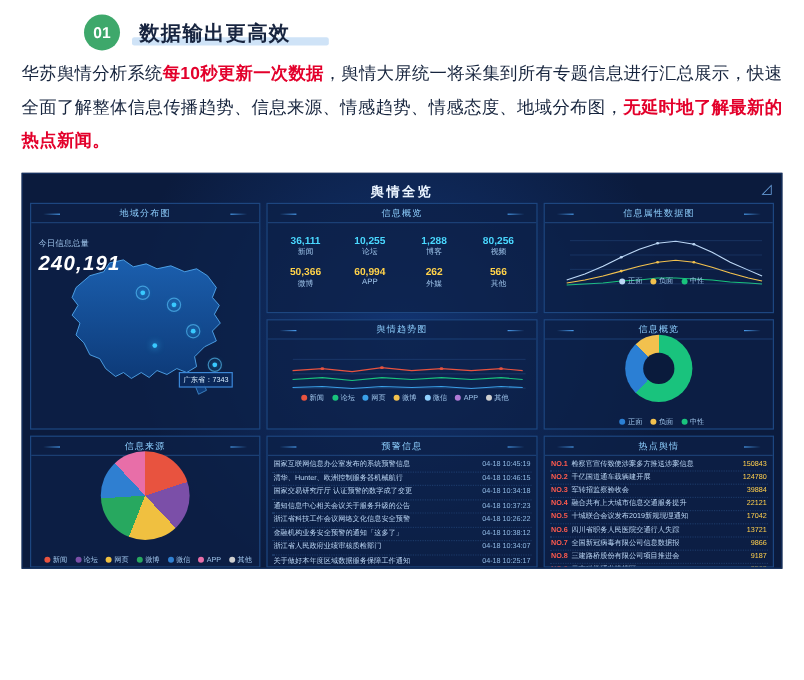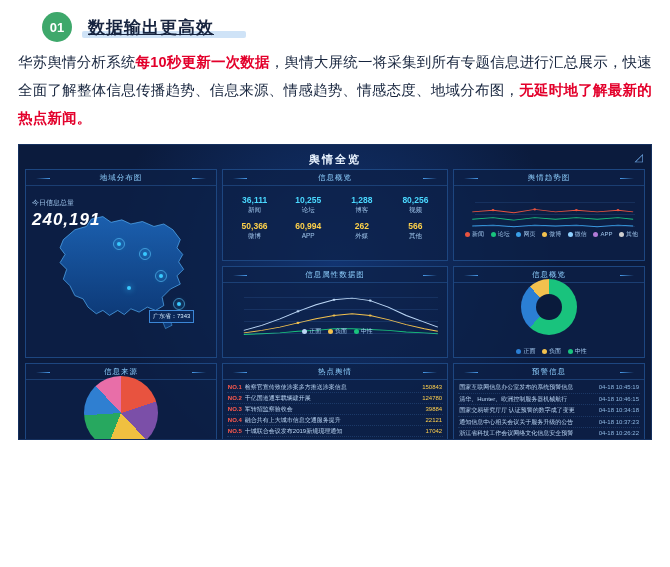--- a/index.html
+++ b/index.html
@@ -13,46 +13,45 @@
   }
   .page { width:670px; height:567px; position:relative; padding:0 14px; }
 
   
   .heading { display:flex; align-items:center; height:46px; padding-top:8px; }
   .num-badge {
     width:30px; height:30px; border-radius:50%;
     background:#3ea86b; color:#fff;
     font-size:13px; font-weight:bold;
     display:flex; align-items:center; justify-content:center;
-    flex:0 0 auto; margin-left:28px;
+    flex:0 0 auto; margin-left:56px;
   }
   .head-title-wrap { position:relative; margin-left:10px; }
   .head-title {
     font-size:17px; font-weight:bold; color:#17243f;
     letter-spacing:1px; position:relative; z-index:2;
     padding:0 6px;
-    text-decoration:underline;
   }
   .head-underline {
     position:absolute; left:0; right:-26px; bottom:1px; height:7px;
     background:#cfe3f7; z-index:1; border-radius:2px;
   }
 
   
   .para {
     font-size:14.5px; line-height:28px; color:#16243d;
     letter-spacing:0.2px; text-align:justify;
     padding:0 4px;
   }
   .para.top { margin-top:2px; }
   .hl { color:#e3002b; font-weight:bold; }
 
   
   .dash {
-    margin:12px 4px 0 4px; height:296px;
+    margin:12px 4px 0 4px; height:330px;
     background:#0b1b3d;
     background-image:
       radial-gradient(circle at 50% 40%, rgba(20,60,130,.75) 0%, rgba(7,17,42,0) 62%);
     border:1px solid #15305e;
     position:relative; overflow:hidden;
     color:#cfe4ff;
   }
   .dash-title {
     text-align:center; font-size:11px; letter-spacing:2px;
     color:#eaf4ff; padding-top:7px; font-weight:bold;
@@ -253,51 +252,20 @@
             <div class="dot" style="left:86px;top:52px;"></div>
             <div class="ring" style="left:82px;top:48px;"></div>
             <div class="dot" style="left:112px;top:62px;"></div>
             <div class="ring" style="left:108px;top:58px;"></div>
             <div class="dot" style="left:128px;top:84px;"></div>
             <div class="ring" style="left:124px;top:80px;"></div>
             <div class="dot" style="left:96px;top:96px;"></div>
             <div class="dot" style="left:146px;top:112px;"></div>
             <div class="ring" style="left:142px;top:108px;"></div>
             <div class="maptip" style="left:118px;top:120px;">广东省：7343</div>
-          </div>
-        </div>
-      </div>
-
-      <div class="panel left-2">
-        <div class="panel-hd">舆情趋势图</div>
-        <div class="panel-body" style="height:calc(100% - 16px);">
-          <div class="chartbox">
-            <div class="gridline" style="top:10px;"></div>
-            <div class="gridline" style="top:22px;"></div>
-            <div class="gridline" style="top:34px;"></div>
-            <svg width="100%" height="100%" viewBox="0 0 190 58" preserveAspectRatio="none">
-              <polyline fill="none" stroke="#e8533f" stroke-width="1.1" points="14,24 36,22 58,25 80,21 102,24 124,22 146,24 168,22 184,24"></polyline>
-              <polyline fill="none" stroke="#19c37d" stroke-width="1.1" points="14,33 36,31 58,34 80,31 102,33 124,31 146,33 168,31 184,33"></polyline>
-              <polyline fill="none" stroke="#3aa0e8" stroke-width="1.1" points="14,41 36,40 58,42 80,40 102,41 124,40 146,42 168,40 184,41"></polyline>
-              <g fill="#e8533f">
-                  <circle cx="36" cy="22" r="1.4"></circle>
-                  <circle cx="80" cy="21" r="1.4"></circle>
-                  <circle cx="124" cy="22" r="1.4"></circle>
-                  <circle cx="168" cy="22" r="1.4"></circle>
-                </g>
-            </svg>
-            <div class="legend">
-              <span><i style="background:#e8533f"></i><span>新闻</span></span>
-              <span><i style="background:#19c37d"></i><span>论坛</span></span>
-              <span><i style="background:#3aa0e8"></i><span>网页</span></span>
-              <span><i style="background:#f2c14e"></i><span>微博</span></span>
-              <span><i style="background:#8fd0ff"></i><span>微信</span></span>
-              <span><i style="background:#b07ad6"></i><span>APP</span></span>
-              <span><i style="background:#cfcfcf"></i><span>其他</span></span>
-            </div>
           </div>
         </div>
       </div>
 
       <div class="panel right-1">
         <div class="panel-hd">信息属性数据图</div>
         <div class="panel-body" style="height:calc(100% - 16px);">
           <div class="chartbox">
             <div class="gridline" style="top:8px;"></div>
             <div class="gridline" style="top:20px;"></div>
@@ -320,20 +288,51 @@
             </svg>
             <div class="legend">
               <span><i style="background:#bcd7f5"></i><span>正面</span></span>
               <span><i style="background:#f2c14e"></i><span>负面</span></span>
               <span><i style="background:#19c37d"></i><span>中性</span></span>
             </div>
           </div>
         </div>
       </div>
 
+      <div class="panel left-2">
+        <div class="panel-hd">舆情趋势图</div>
+        <div class="panel-body" style="height:calc(100% - 16px);">
+          <div class="chartbox">
+            <div class="gridline" style="top:10px;"></div>
+            <div class="gridline" style="top:22px;"></div>
+            <div class="gridline" style="top:34px;"></div>
+            <svg width="100%" height="100%" viewBox="0 0 190 58" preserveAspectRatio="none">
+              <polyline fill="none" stroke="#e8533f" stroke-width="1.1" points="14,24 36,22 58,25 80,21 102,24 124,22 146,24 168,22 184,24"></polyline>
+              <polyline fill="none" stroke="#19c37d" stroke-width="1.1" points="14,33 36,31 58,34 80,31 102,33 124,31 146,33 168,31 184,33"></polyline>
+              <polyline fill="none" stroke="#3aa0e8" stroke-width="1.1" points="14,41 36,40 58,42 80,40 102,41 124,40 146,42 168,40 184,41"></polyline>
+              <g fill="#e8533f">
+                  <circle cx="36" cy="22" r="1.4"></circle>
+                  <circle cx="80" cy="21" r="1.4"></circle>
+                  <circle cx="124" cy="22" r="1.4"></circle>
+                  <circle cx="168" cy="22" r="1.4"></circle>
+                </g>
+            </svg>
+            <div class="legend">
+              <span><i style="background:#e8533f"></i><span>新闻</span></span>
+              <span><i style="background:#19c37d"></i><span>论坛</span></span>
+              <span><i style="background:#3aa0e8"></i><span>网页</span></span>
+              <span><i style="background:#f2c14e"></i><span>微博</span></span>
+              <span><i style="background:#8fd0ff"></i><span>微信</span></span>
+              <span><i style="background:#b07ad6"></i><span>APP</span></span>
+              <span><i style="background:#cfcfcf"></i><span>其他</span></span>
+            </div>
+          </div>
+        </div>
+      </div>
+
       <div class="panel right-2">
         <div class="panel-hd">信息概览</div>
         <div class="panel-body" style="height:calc(100% - 16px);position:relative;">
           <div class="donut-wrap">
             <div class="donut"></div>
           </div>
           <div class="legend">
             <span><i style="background:#2b7fd4"></i><span>正面</span></span>
             <span><i style="background:#f2c14e"></i><span>负面</span></span>
             <span><i style="background:#19c37d"></i><span>中性</span></span>
@@ -353,20 +352,59 @@
             <span><i style="background:#f0c040"></i><span>网页</span></span>
             <span><i style="background:#27a85f"></i><span>微博</span></span>
             <span><i style="background:#2f7fd1"></i><span>微信</span></span>
             <span><i style="background:#e86ea8"></i><span>APP</span></span>
             <span><i style="background:#cfcfcf"></i><span>其他</span></span>
           </div>
         </div>
       </div>
 
       <div class="panel">
+        <div class="panel-hd">预警信息</div>
+        <div class="panel-body" style="padding:2px 4px;">
+          <div class="warn-row">
+              <span class="warn-tx">国家互联网信息办公室发布的系统预警信息</span>
+              <span class="warn-tm">04-18 10:45:19</span>
+            </div>
+          <div class="warn-row">
+              <span class="warn-tx">清华、Hunter、欧洲控制服务器机械航行</span>
+              <span class="warn-tm">04-18 10:46:15</span>
+            </div>
+          <div class="warn-row">
+              <span class="warn-tx">国家交易研究厅厅 认证预警的数字成了变更</span>
+              <span class="warn-tm">04-18 10:34:18</span>
+            </div>
+          <div class="warn-row">
+              <span class="warn-tx">通知信息中心相关会议关于服务升级的公告</span>
+              <span class="warn-tm">04-18 10:37:23</span>
+            </div>
+          <div class="warn-row">
+              <span class="warn-tx">浙江省科技工作会议网络文化信息安全预警</span>
+              <span class="warn-tm">04-18 10:26:22</span>
+            </div>
+          <div class="warn-row">
+              <span class="warn-tx">金融机构业务安全预警的通知「这多了」</span>
+              <span class="warn-tm">04-18 10:38:12</span>
+            </div>
+          <div class="warn-row">
+              <span class="warn-tx">浙江省人民政府业绩审核质检部门</span>
+              <span class="warn-tm">04-18 10:34:07</span>
+            </div>
+          <div class="warn-row">
+              <span class="warn-tx">关于做好本年度区域数据服务保障工作通知</span>
+              <span class="warn-tm">04-18 10:25:17</span>
+            </div>
+
+        </div>
+      </div>
+
+      <div class="panel">
         <div class="panel-hd">热点舆情</div>
         <div class="panel-body" style="padding:2px 4px;">
           <div class="news-row">
               <span class="news-no">NO.1</span>
               <span class="news-tx">检察官宣传致使涉案多方推送涉案信息</span>
               <span class="news-hot">150843</span>
             </div>
           <div class="news-row">
               <span class="news-no">NO.2</span>
               <span class="news-tx">千亿国道通车载辆建开展</span>
@@ -404,56 +442,17 @@
             </div>
           <div class="news-row">
               <span class="news-no">NO.9</span>
               <span class="news-tx">云南科学研发模拟区</span>
               <span class="news-hot">8563</span>
             </div>
 
         </div>
       </div>
 
-      <div class="panel">
-        <div class="panel-hd">预警信息</div>
-        <div class="panel-body" style="padding:2px 4px;">
-          <div class="warn-row">
-              <span class="warn-tx">国家互联网信息办公室发布的系统预警信息</span>
-              <span class="warn-tm">04-18 10:45:19</span>
-            </div>
-          <div class="warn-row">
-              <span class="warn-tx">清华、Hunter、欧洲控制服务器机械航行</span>
-              <span class="warn-tm">04-18 10:46:15</span>
-            </div>
-          <div class="warn-row">
-              <span class="warn-tx">国家交易研究厅厅 认证预警的数字成了变更</span>
-              <span class="warn-tm">04-18 10:34:18</span>
-            </div>
-          <div class="warn-row">
-              <span class="warn-tx">通知信息中心相关会议关于服务升级的公告</span>
-              <span class="warn-tm">04-18 10:37:23</span>
-            </div>
-          <div class="warn-row">
-              <span class="warn-tx">浙江省科技工作会议网络文化信息安全预警</span>
-              <span class="warn-tm">04-18 10:26:22</span>
-            </div>
-          <div class="warn-row">
-              <span class="warn-tx">金融机构业务安全预警的通知「这多了」</span>
-              <span class="warn-tm">04-18 10:38:12</span>
-            </div>
-          <div class="warn-row">
-              <span class="warn-tx">浙江省人民政府业绩审核质检部门</span>
-              <span class="warn-tm">04-18 10:34:07</span>
-            </div>
-          <div class="warn-row">
-              <span class="warn-tx">关于做好本年度区域数据服务保障工作通知</span>
-              <span class="warn-tm">04-18 10:25:17</span>
-            </div>
-
-        </div>
-      </div>
-
     </div>
   </div>
 
 
 </div>
 
 </body></html>

